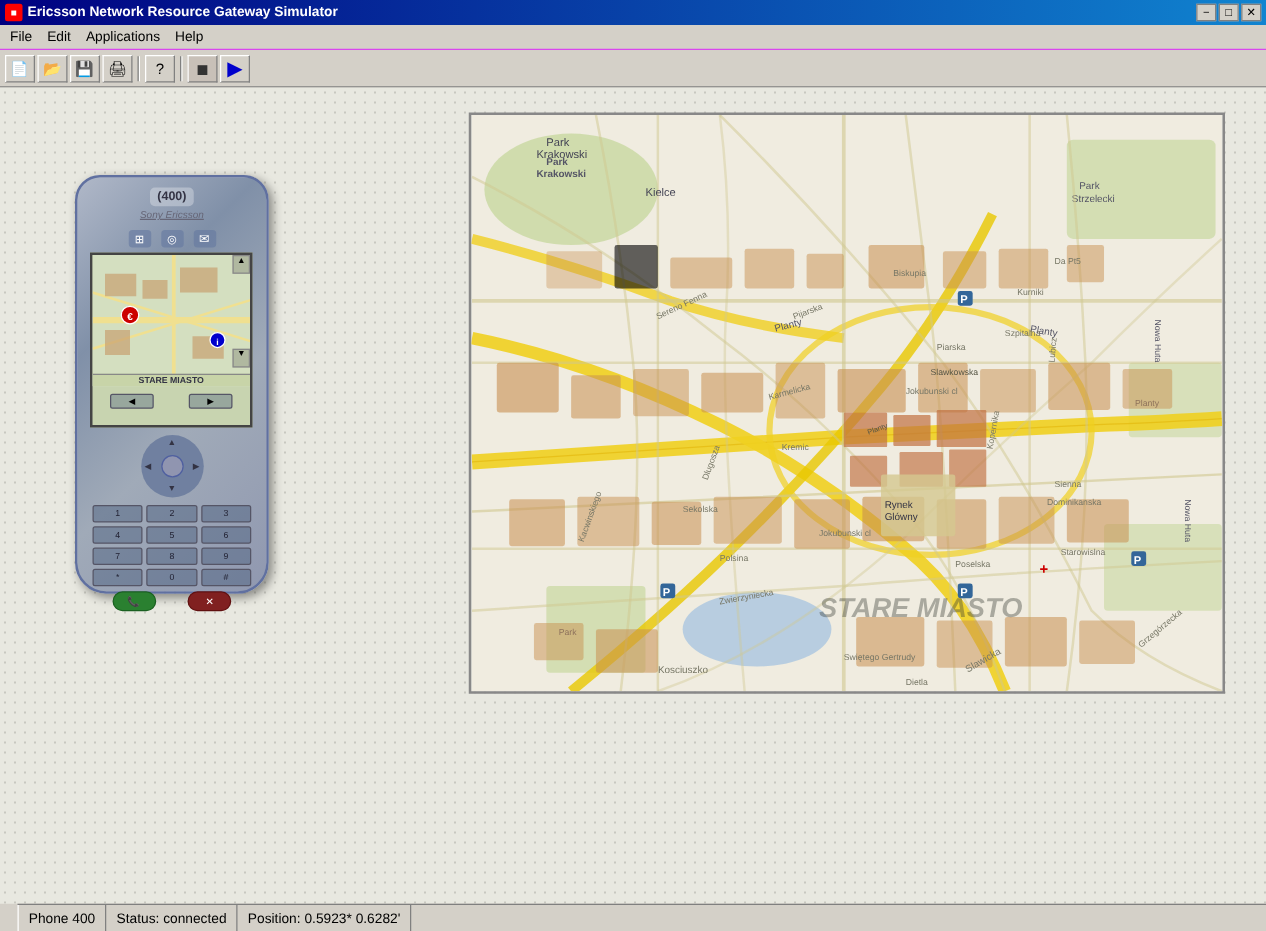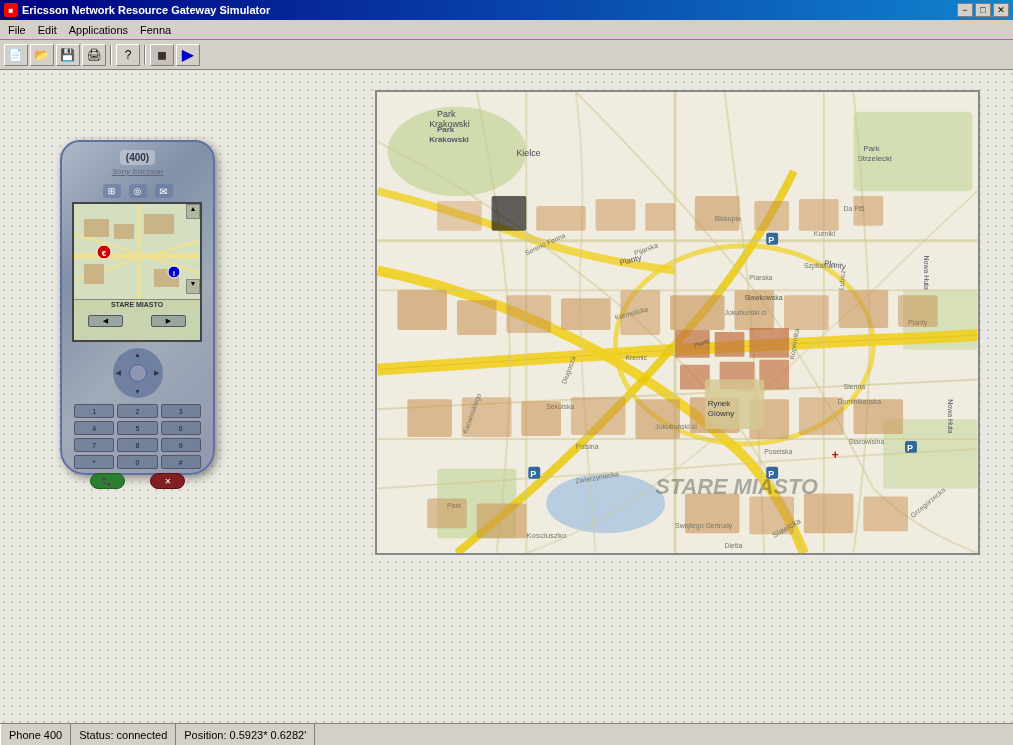--- a/index.html
+++ b/index.html
@@ -244,21 +244,21 @@
       width: 605px;
       height: 465px;
       border: 2px solid #888;
       overflow: hidden;
     }
 
     
     .status-bar {
       position: absolute;
       bottom: 0;
-      left: 0;
+      left: 14px;
       right: 0;
       height: 22px;
       background: #d4d0c8;
       border-top: 1px solid #808080;
       display: flex;
       align-items: flex-end;
     }
     .status-panel {
       height: 100%;
       display: flex;
@@ -289,21 +289,21 @@
     <div class="title-btn">−</div>
     <div class="title-btn">□</div>
     <div class="title-btn">✕</div>
   </div>
 </div>
 
 <div class="menu-bar">
   <div class="menu-item">File</div>
   <div class="menu-item">Edit</div>
   <div class="menu-item">Applications</div>
-  <div class="menu-item">Fenna</div>
+  <div class="menu-item">Help</div>
 </div>
 
 <div class="toolbar">
   <div class="toolbar-btn" title="New">📄</div>
   <div class="toolbar-btn" title="Open">📂</div>
   <div class="toolbar-btn" title="Save">💾</div>
   <div class="toolbar-btn" title="Print">🖨</div>
   <div class="toolbar-separator"></div>
   <div class="toolbar-btn" title="Help">?</div>
   <div class="toolbar-separator"></div>

